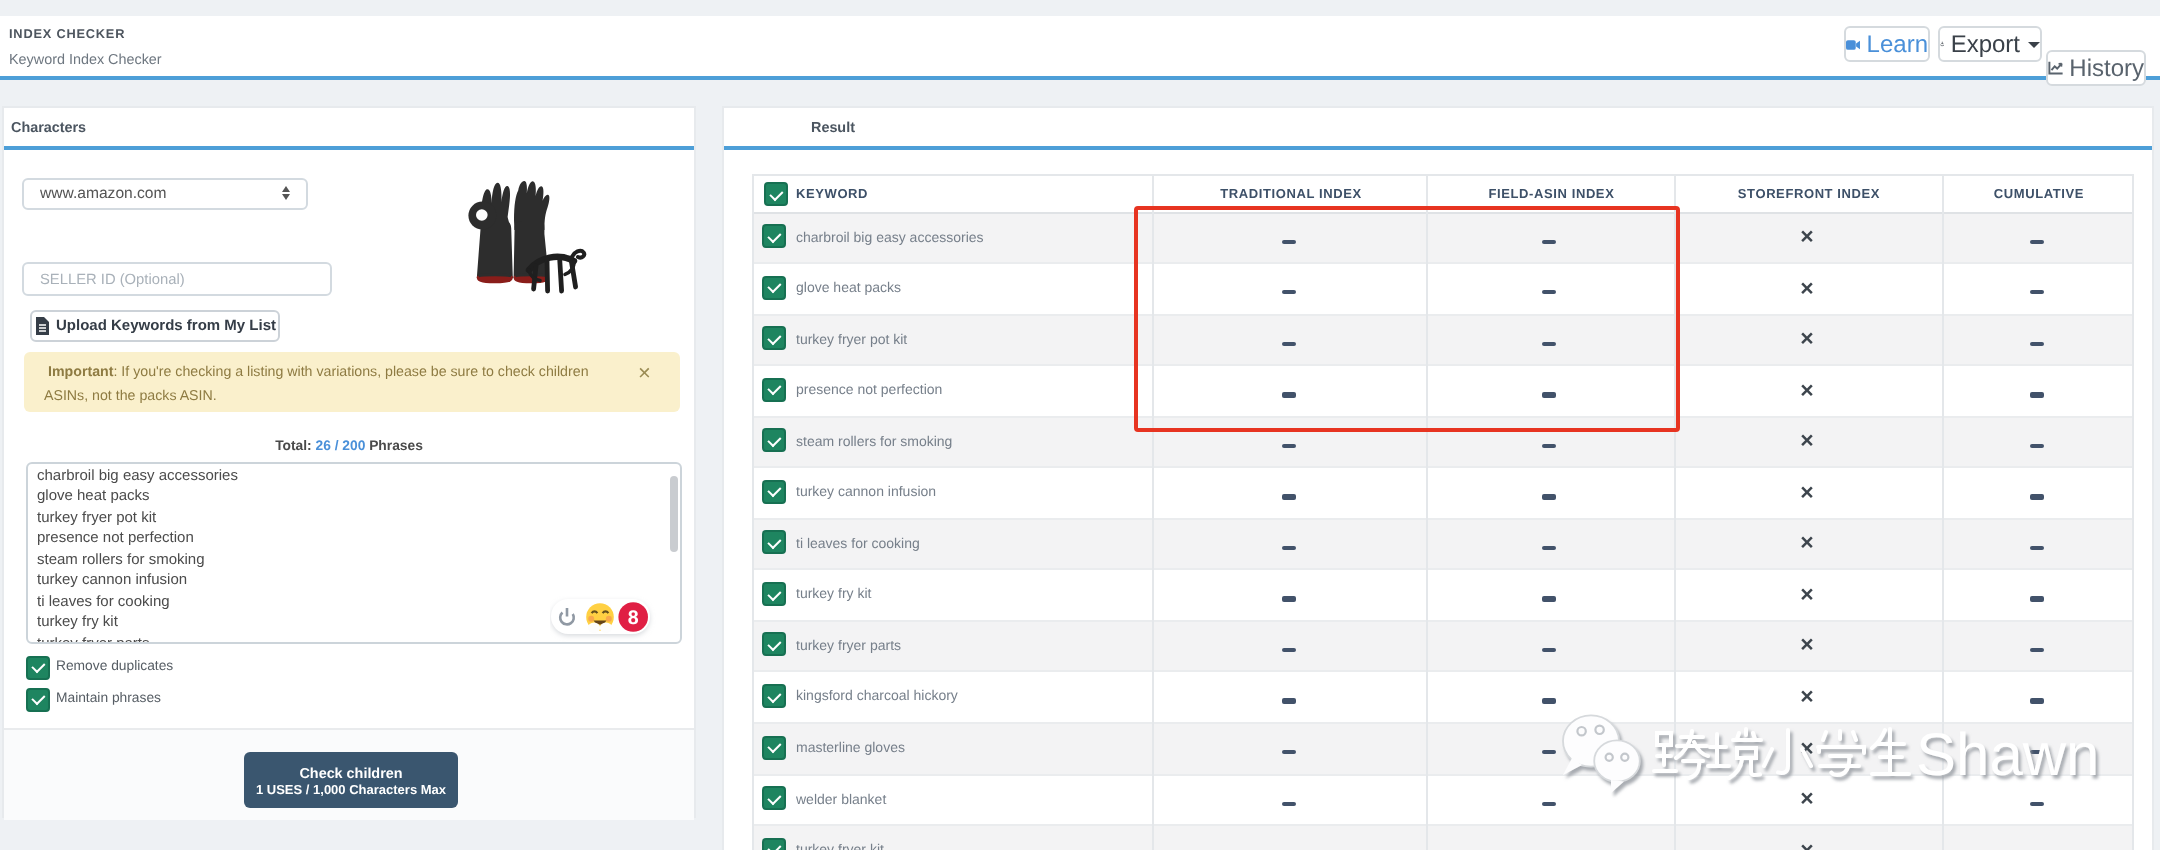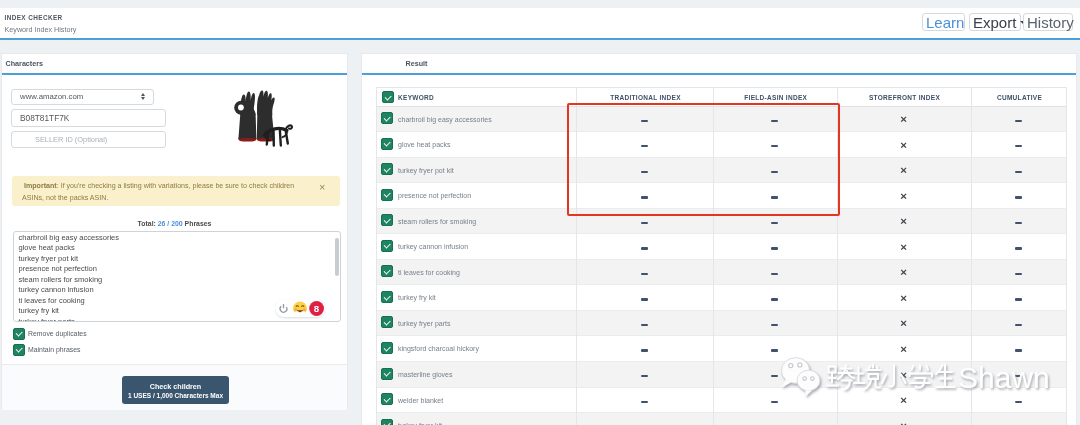--- a/index.html
+++ b/index.html
@@ -3,21 +3,21 @@
 <meta charset="utf-8">
 <style>
 *{margin:0;padding:0;box-sizing:border-box;}
 html,body{width:1080px;height:425px;overflow:hidden;}
 body{position:relative;background:#eef1f4;font-family:"Liberation Sans",sans-serif;}
 .abs{position:absolute;}
 
 #topbar{left:0;top:8px;width:1080px;height:31.5px;background:#fff;border-bottom:2px solid #4d9fd8;}
 #t1{left:4.5px;top:6px;font-size:6.4px;font-weight:bold;color:#4e565f;letter-spacing:.4px;}
 #t2{left:4.5px;top:16.5px;font-size:7.2px;color:#6e7780;}
-.tbtn{top:5px;height:18px;background:#fff;border:1px solid #d5dade;border-radius:3px;font-size:15px;display:flex;align-items:center;color:#3a4149;white-space:nowrap;}
+.tbtn{top:5px;height:18px;background:#fff;border:1px solid #d5dade;border-radius:3px;font-size:12px;display:flex;align-items:center;color:#3a4149;white-space:nowrap;}
 
 .card{background:#fff;border:1px solid #e7eaed;}
 #lcard{left:1px;top:53px;width:347px;height:356px;}
 #rcard{left:361px;top:53px;width:716px;height:372px;border-bottom:none;}
 .ctitle{font-size:7.2px;font-weight:bold;color:#4b5560;}
 .bluline{height:1.6px;background:#4d9fd8;}
 
 .field{background:#fff;border:1px solid #d3dae0;border-radius:3px;font-size:7.8px;color:#555;display:flex;align-items:center;padding-left:8px;}
 .ph{color:#a9b1b9;}
 
@@ -42,47 +42,50 @@
 .vline{position:absolute;top:86.5px;width:1px;height:338.5px;background:#e4e7ea;}
 
 #redbox{left:567px;top:102.5px;width:272.5px;height:113px;border:2.6px solid #e73421;border-radius:2px;z-index:40;}
 
 #wm{left:775px;top:352px;width:305px;height:50px;z-index:50;}
 </style>
 </head>
 <body>
 <div id="topbar" class="abs">
   <div id="t1" class="abs">INDEX CHECKER</div>
-  <div id="t2" class="abs">Keyword Index History</div>
+  <div id="t2" class="abs">Keyword Index Checker</div>
   <div class="tbtn abs" style="left:922px;width:43px;color:#4a90d9;"><svg width="12" height="9" viewBox="0 0 12 9" style="margin-right:3px;">
         <rect x="0" y="0.5" width="8" height="8" rx="1.6" fill="#4a90d9"></rect>
         <path d="M8.3 3.2 L11.5 1 V8 L8.3 5.8 Z" fill="#4a90d9"></path>
       </svg>Learn</div>
   <div class="tbtn abs" style="left:969px;width:52px;"><svg width="10" height="10" viewBox="0 0 10 10" style="margin-right:3px;">
         <path d="M5 0 V4.6 M2.8 2.8 L5 5.2 L7.2 2.8" stroke="#3a4149" stroke-width="1.4" fill="none"></path>
         <path d="M1.2 6.2 C1.2 8,2 8.6,5 8.6 C8 8.6,8.8 8,8.8 6.2" stroke="#3a4149" stroke-width="1.4" fill="none"></path>
       </svg>Export<span style="margin-left:4px;width:0;height:0;border-left:3.2px solid transparent;border-right:3.2px solid transparent;border-top:3.8px solid #3a4149;"></span></div>
-  <div class="tbtn abs" style="left:1023px;width:50px;color:#59636d;"><svg width="11" height="10" viewBox="0 0 11 10" style="margin-right:3px;">
+  <div class="tbtn abs" style="left:1023px;width:50px;color:#59636d;margin-top:12px;"><svg width="11" height="10" viewBox="0 0 11 10" style="margin-right:3px;">
         <path d="M1 0.5 V9 H10.5" stroke="#59636d" stroke-width="1.4" fill="none"></path>
         <path d="M2.5 6.5 L4.8 3.8 L6.6 5.4 L9.8 1.8" stroke="#59636d" stroke-width="1.4" fill="none"></path>
         <path d="M9.8 1.8 l-2.2 0.2 M9.8 1.8 l-0.2 2.2" stroke="#59636d" stroke-width="1.2" fill="none"></path>
       </svg>History</div>
 </div>
 
 <div id="lcard" class="card abs">
   <div class="ctitle abs" style="left:3.5px;top:5px;">Characters</div>
   <div class="bluline abs" style="left:0;top:19px;width:345px;"></div>
   <div class="field abs" style="left:9px;top:34.5px;width:143px;height:16px;">www.amazon.com<span style="position:absolute;right:8px;top:3px;">
         <span style="display:block;width:0;height:0;border-left:2.6px solid transparent;border-right:2.6px solid transparent;border-bottom:3.4px solid #555;margin-bottom:1.4px;"></span>
         <span style="display:block;width:0;height:0;border-left:2.6px solid transparent;border-right:2.6px solid transparent;border-top:3.4px solid #555;"></span>
       </span></div>
-  <div class="field abs" style="left:9px;top:54.5px;width:155px;height:18px;font-size:8.3px;">B08T81TF7K</div>
   <div class="field abs" style="left:9px;top:77px;width:155px;height:16.5px;">
-      <span class="ph" style="font-size:7.4px;margin-left:15px;">SELLER ID (Optional)</span>
+      <span class="ph" style="font-size:7.4px;">SELLER ID (Optional)</span>
     </div>
+  <div class="abs" style="left:13px;top:100.5px;width:125px;height:16px;border:1px solid #ccd2d8;border-radius:3px;background:#fff;display:flex;align-items:center;justify-content:center;font-size:7.5px;font-weight:bold;color:#353d47;white-space:nowrap;"><svg width="8" height="10" viewBox="0 0 8 10" style="margin-right:3px;">
+        <path d="M1 0.5 H5 L7.5 3 V9.5 H1 Z" fill="#353d47"></path>
+        <path d="M2.5 4.5 H6 M2.5 6 H6 M2.5 7.5 H6" stroke="#fff" stroke-width="0.7"></path>
+      </svg>Upload Keywords from My List</div>
   <svg class="abs" style="left:230px;top:34px;" width="64" height="60" viewBox="0 0 64 60">
 <g fill="#2d2d2d">
 <path d="M8.5 22 C8.2 16 9.5 7 11.5 6.6 C13.3 6.3 13.8 10 13.8 13.5 C14 8.5 15 3.4 16.8 3.4 C18.6 3.4 18.9 8.5 18.7 13 C19.2 8.5 20.3 4.6 21.8 5 C23.3 5.4 23.2 10 22.6 14.5 L21.8 20.5 L23.5 27 L8.5 27 Z"></path>
 
 <path d="M8.3 26 C8.3 24 10 22.5 14 22.5 L21 22.5 C22.5 22.5 23.5 24 23.6 26 L24.4 51 L6.4 51 Z"></path>
 <circle cx="9.2" cy="19.8" r="7" fill="#2d2d2d"></circle>
 <circle cx="8.9" cy="19.5" r="2.9" fill="#ffffff"></circle>
 <path d="M25.2 27 L25 22 C25 14.5 25.8 9.5 27.1 7.2 C27.7 4 29.1 2.2 30.3 2.5 C31.5 2.8 31.6 5.8 31.4 8.6 C32 5.2 33.2 2.4 34.6 2.7 C36 3 36.1 6.8 35.8 10 C36.5 7 37.7 4.8 38.9 5.2 C40.1 5.6 39.8 9.4 39.3 12.4 C40.1 10.3 41.3 9 42.2 9.5 C43.1 10 42.7 13 41.8 15.6 C40.6 19.2 40.2 21.6 40.2 27 Z"></path>
 <path d="M25.3 26 C25.3 24 26.5 22.5 29 22.5 L38 22.5 C40 22.5 40.2 24 40.2 26 L40.2 29 L42.4 51 L24.8 51 Z"></path>
 </g>

